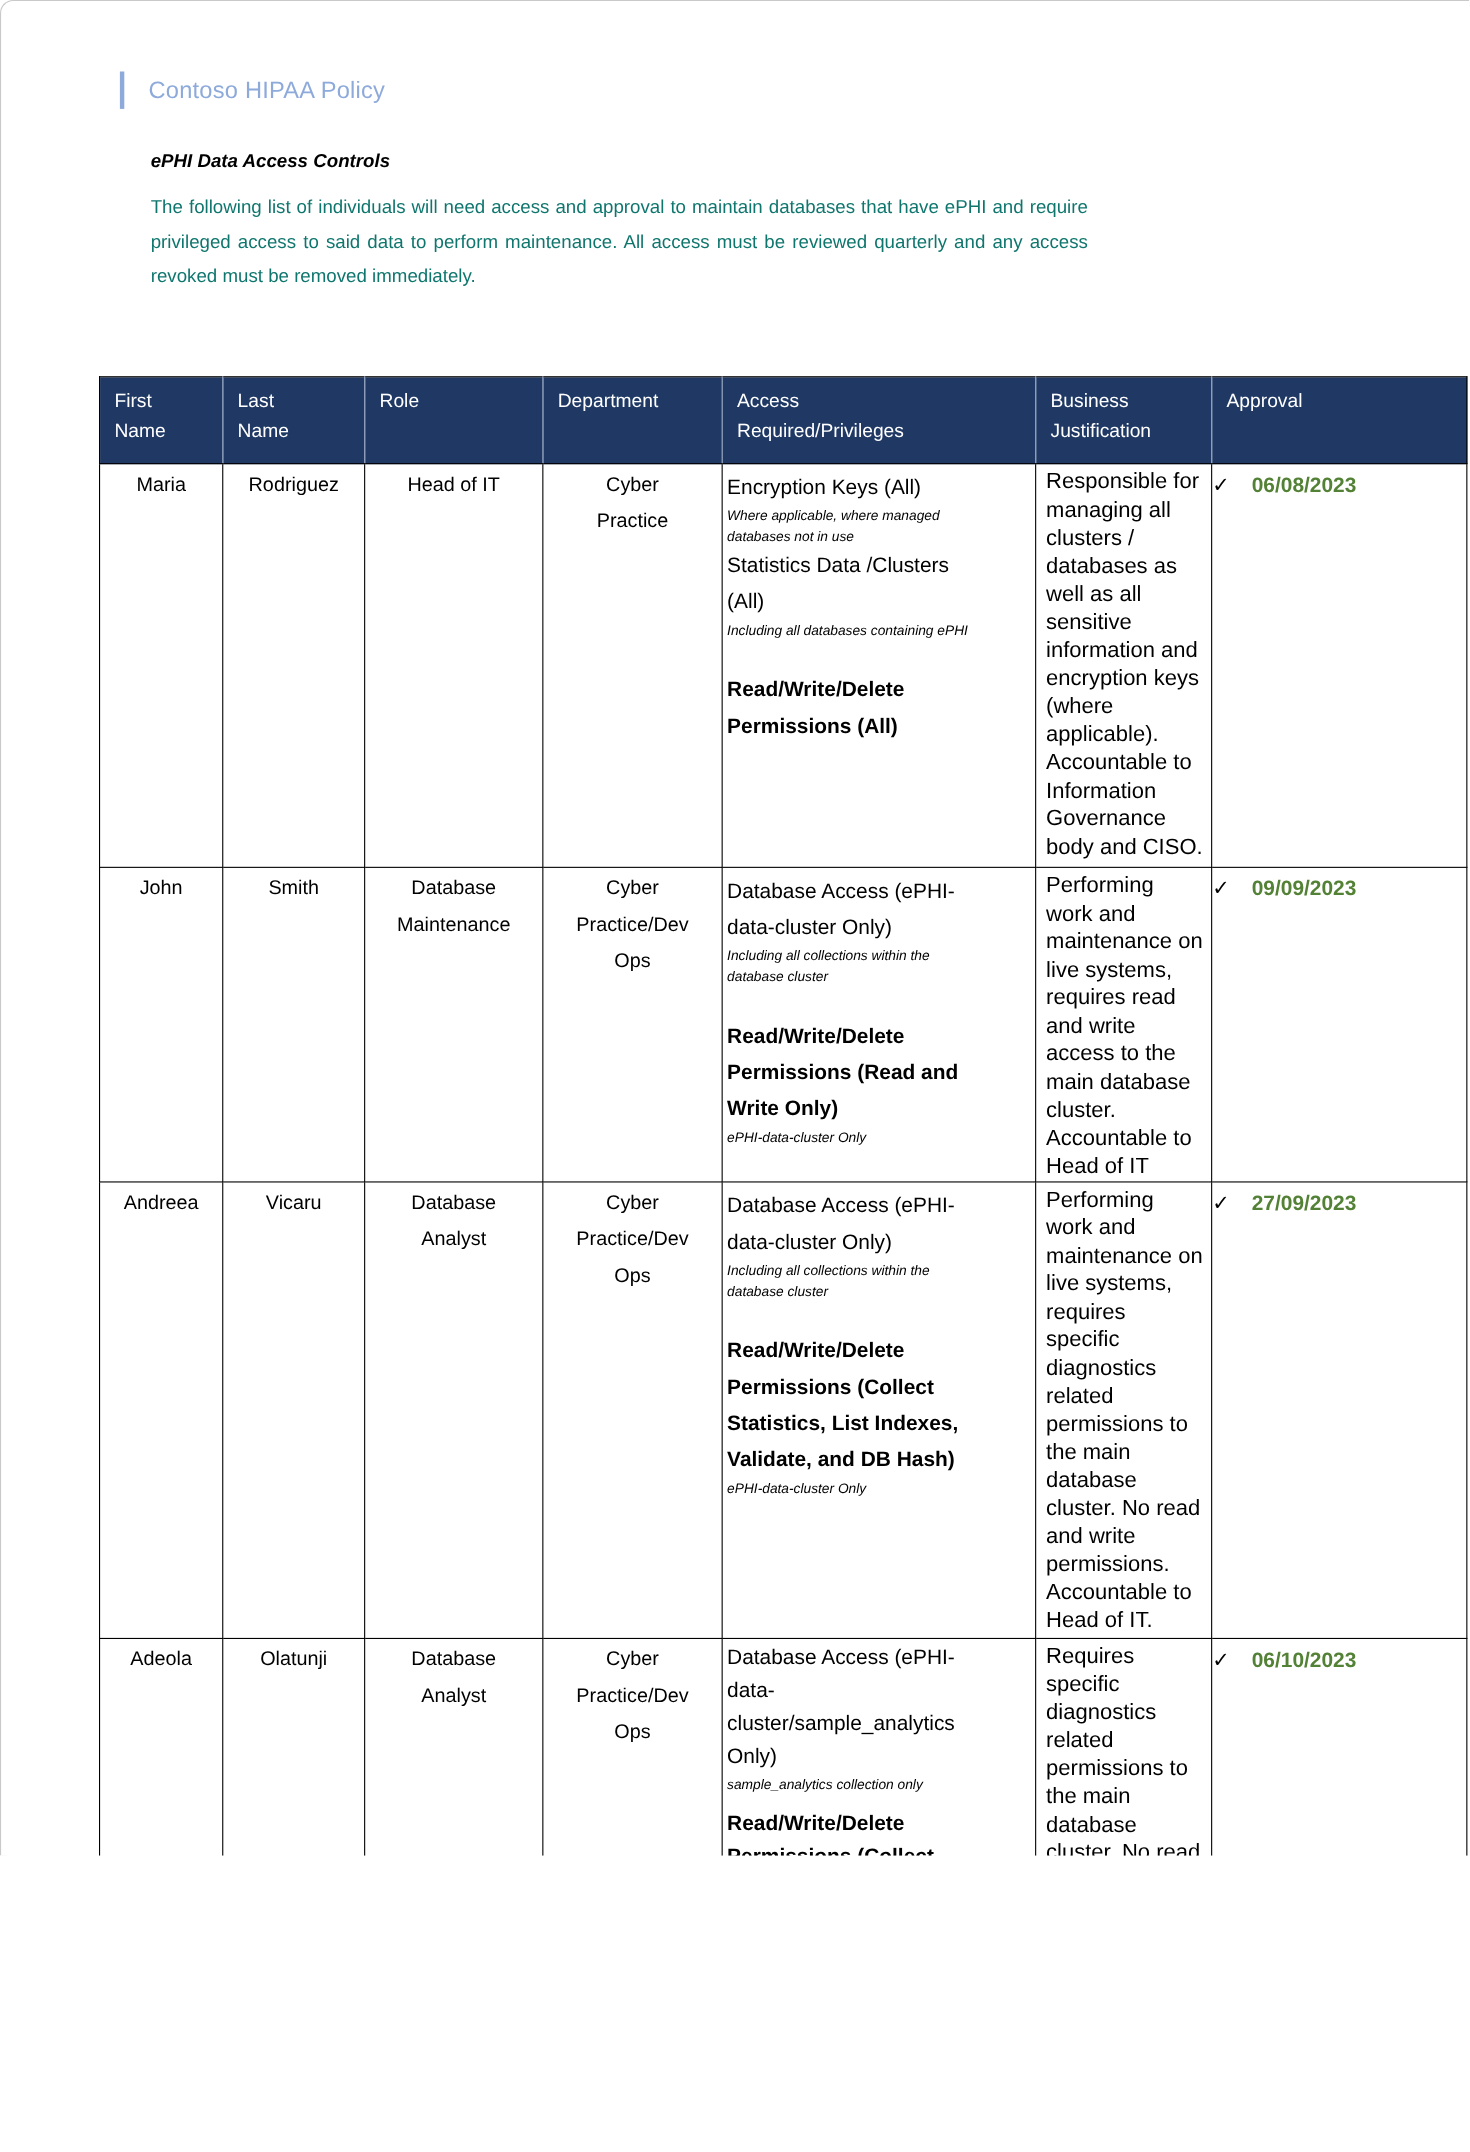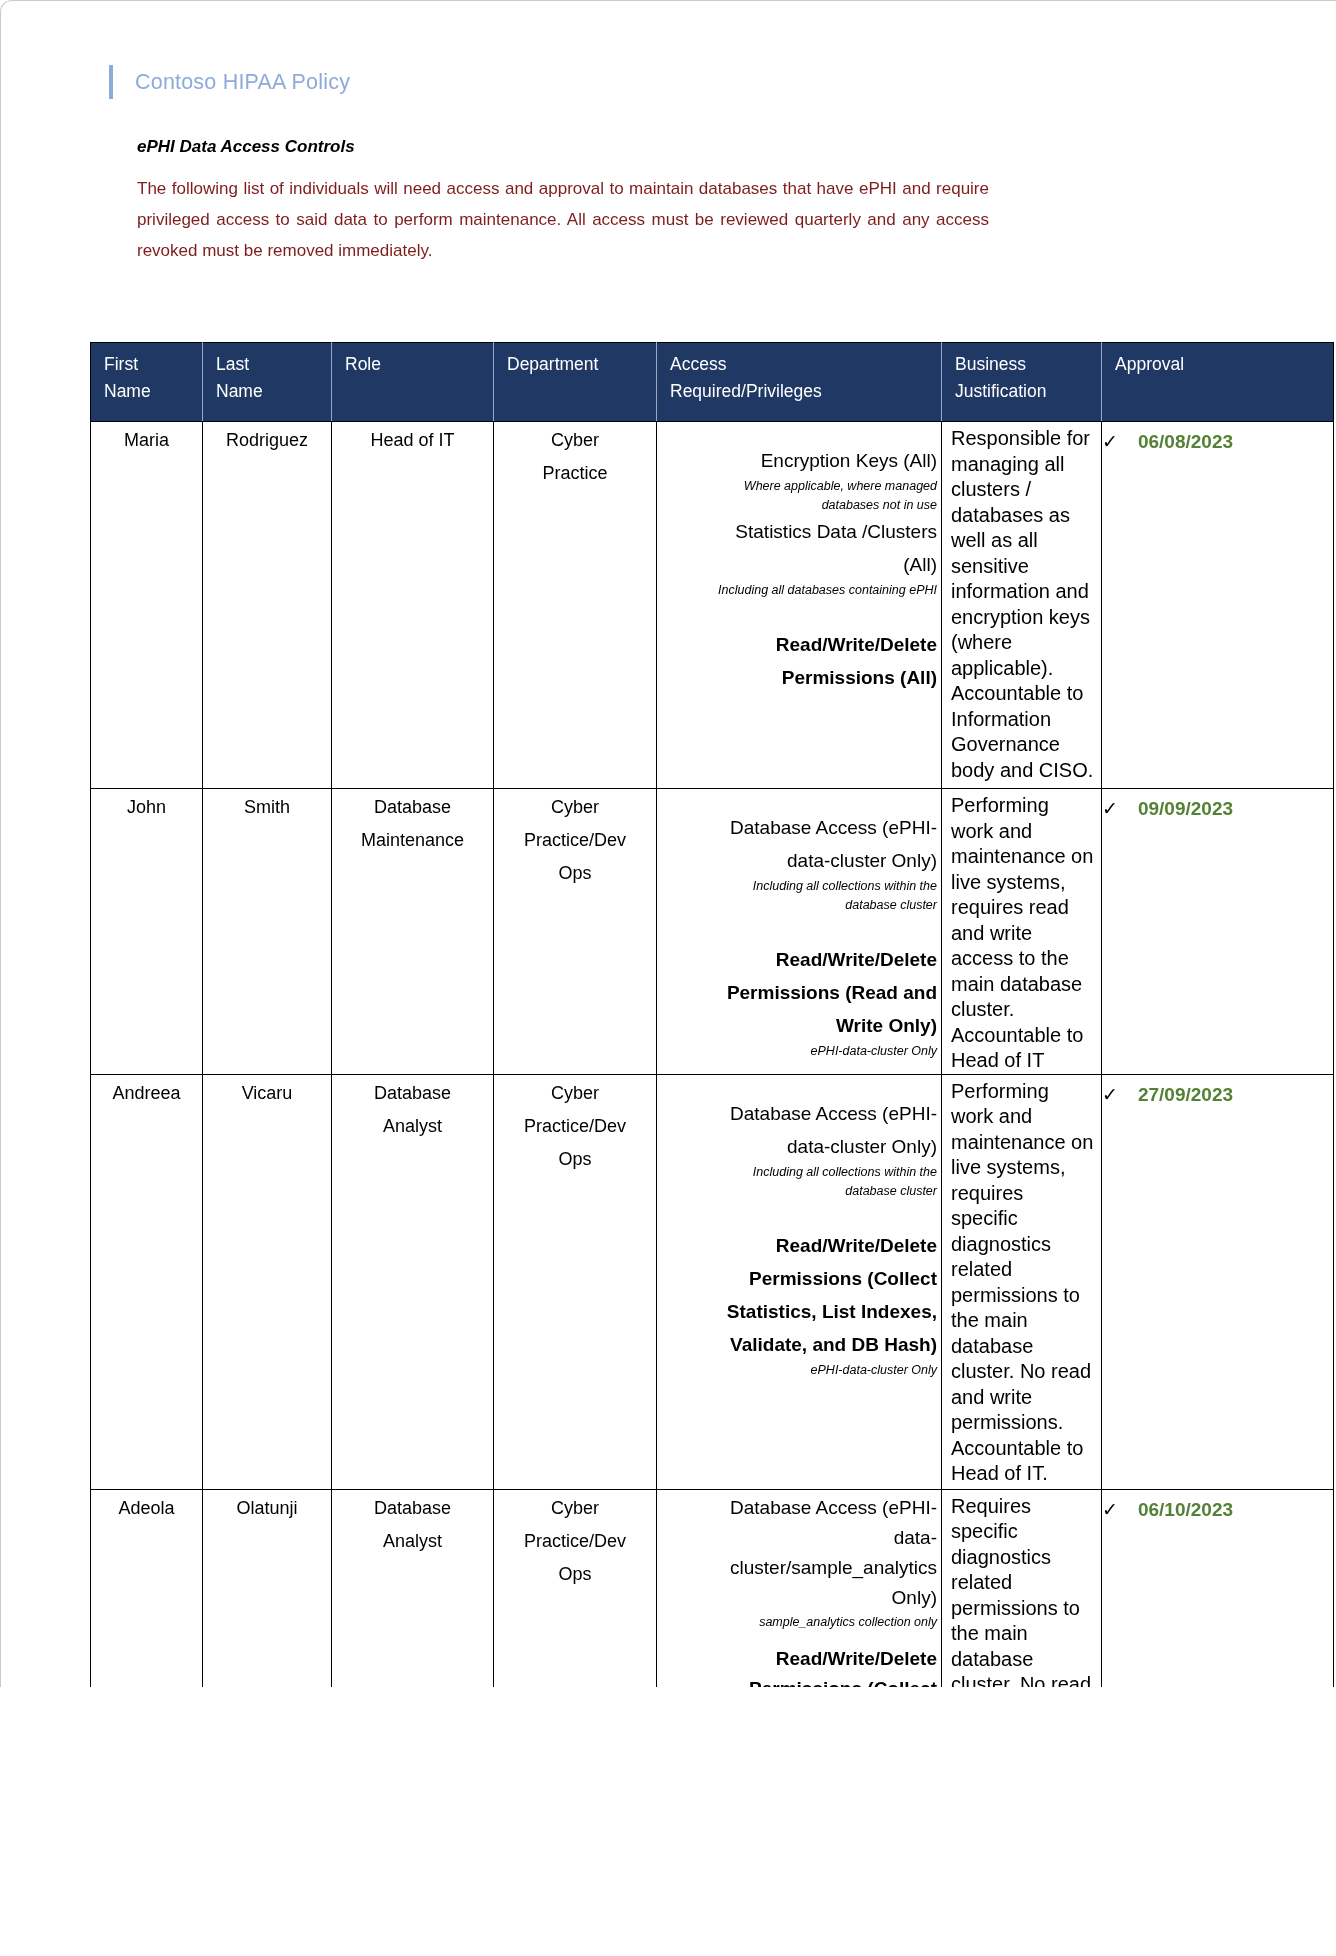--- a/index.html
+++ b/index.html
@@ -6,40 +6,40 @@
   .page{
     position:relative;width:1336px;height:1687px;background:#fff;overflow:hidden;
     font-family:"Liberation Sans","DejaVu Sans",sans-serif;color:#1a1a1a;
     border-left:1px solid #c9c9c9;border-top:1px solid #c9c9c9;border-top-left-radius:12px;
     box-sizing:border-box;
   }
   .title-row{position:absolute;left:108px;top:64px;display:flex;align-items:center;}
   .title-bar{width:4px;height:34px;background:#8EAADB;margin-right:22px;}
   .doc-title{font-size:21.5px;color:#8EAADB;letter-spacing:0.2px;}
   .section-heading{position:absolute;left:136px;top:136px;font-size:17px;font-weight:bold;color:#000;font-style:italic;}
-  .intro{position:absolute;left:136px;top:172px;width:852px;font-size:17px;line-height:31px;text-align:justify;color:#7f1d1d;}
+  .intro{position:absolute;left:136px;top:172px;width:852px;font-size:17px;line-height:31px;text-align:justify;color:#0f766e;}
   table.access{position:absolute;left:89px;top:341px;border-collapse:collapse;table-layout:fixed;width:1243px;}
   col.c1{width:112px}col.c2{width:129px}col.c3{width:162px}col.c4{width:163px}
   col.c5{width:285px}col.c6{width:160px}col.c7{width:232px}
   thead tr{height:79px;}
   th{
     background:#1F3864;color:#fff;font-weight:400;font-size:17.5px;line-height:27px;
     text-align:left;vertical-align:top;padding:8px 6px 0 13px;white-space:pre-line;
     border-top:1.5px solid #000;border-bottom:1.5px solid #000;
     border-left:1px solid #9aa8c4;border-right:1px solid #9aa8c4;
   }
   th:first-child{border-left:1.5px solid #000;}
   th:last-child{border-right:1.5px solid #000;}
   td{border:1.5px solid #000;vertical-align:top;padding:0;overflow:hidden;}
   tbody tr:nth-child(1){height:367px;}
   tbody tr:nth-child(2){height:281px;}
   tbody tr:nth-child(3){height:415px;}
   tbody tr:nth-child(4){height:304px;}
   td.c-name{font-size:18px;line-height:33px;text-align:center;padding-top:2px;white-space:pre-line;color:#000;}
-  td.c-access{text-align:right;padding:22px 4px 0 4px;color:#000;}
+  td.c-access{text-align:left;padding:5px 4px 0 4px;color:#000;}
   .access-main{font-size:19px;line-height:33px;white-space:pre-line;}
   .access-note{font-size:12.5px;line-height:19px;font-style:italic;white-space:pre-line;}
   .access-main.gap{margin-top:28px;font-weight:bold;}
   tbody tr:nth-child(4) .access-main{line-height:30px;}
   tbody tr:nth-child(4) .access-main.gap{margin-top:12px;}
   tbody tr:nth-child(4) td.c-access{padding-top:3px;}
   td.c-just{font-size:20px;line-height:25.5px;text-align:left;padding:4px 6px 0 9px;color:#000;}
   td.c-approval{text-align:left;padding:8px 8px 0 0;white-space:nowrap;}
   .check{font-size:19px;font-weight:bold;color:#000;margin-right:20px;display:inline-block;}
   .date{font-size:19px;font-weight:bold;color:#538135;display:inline-block;}

